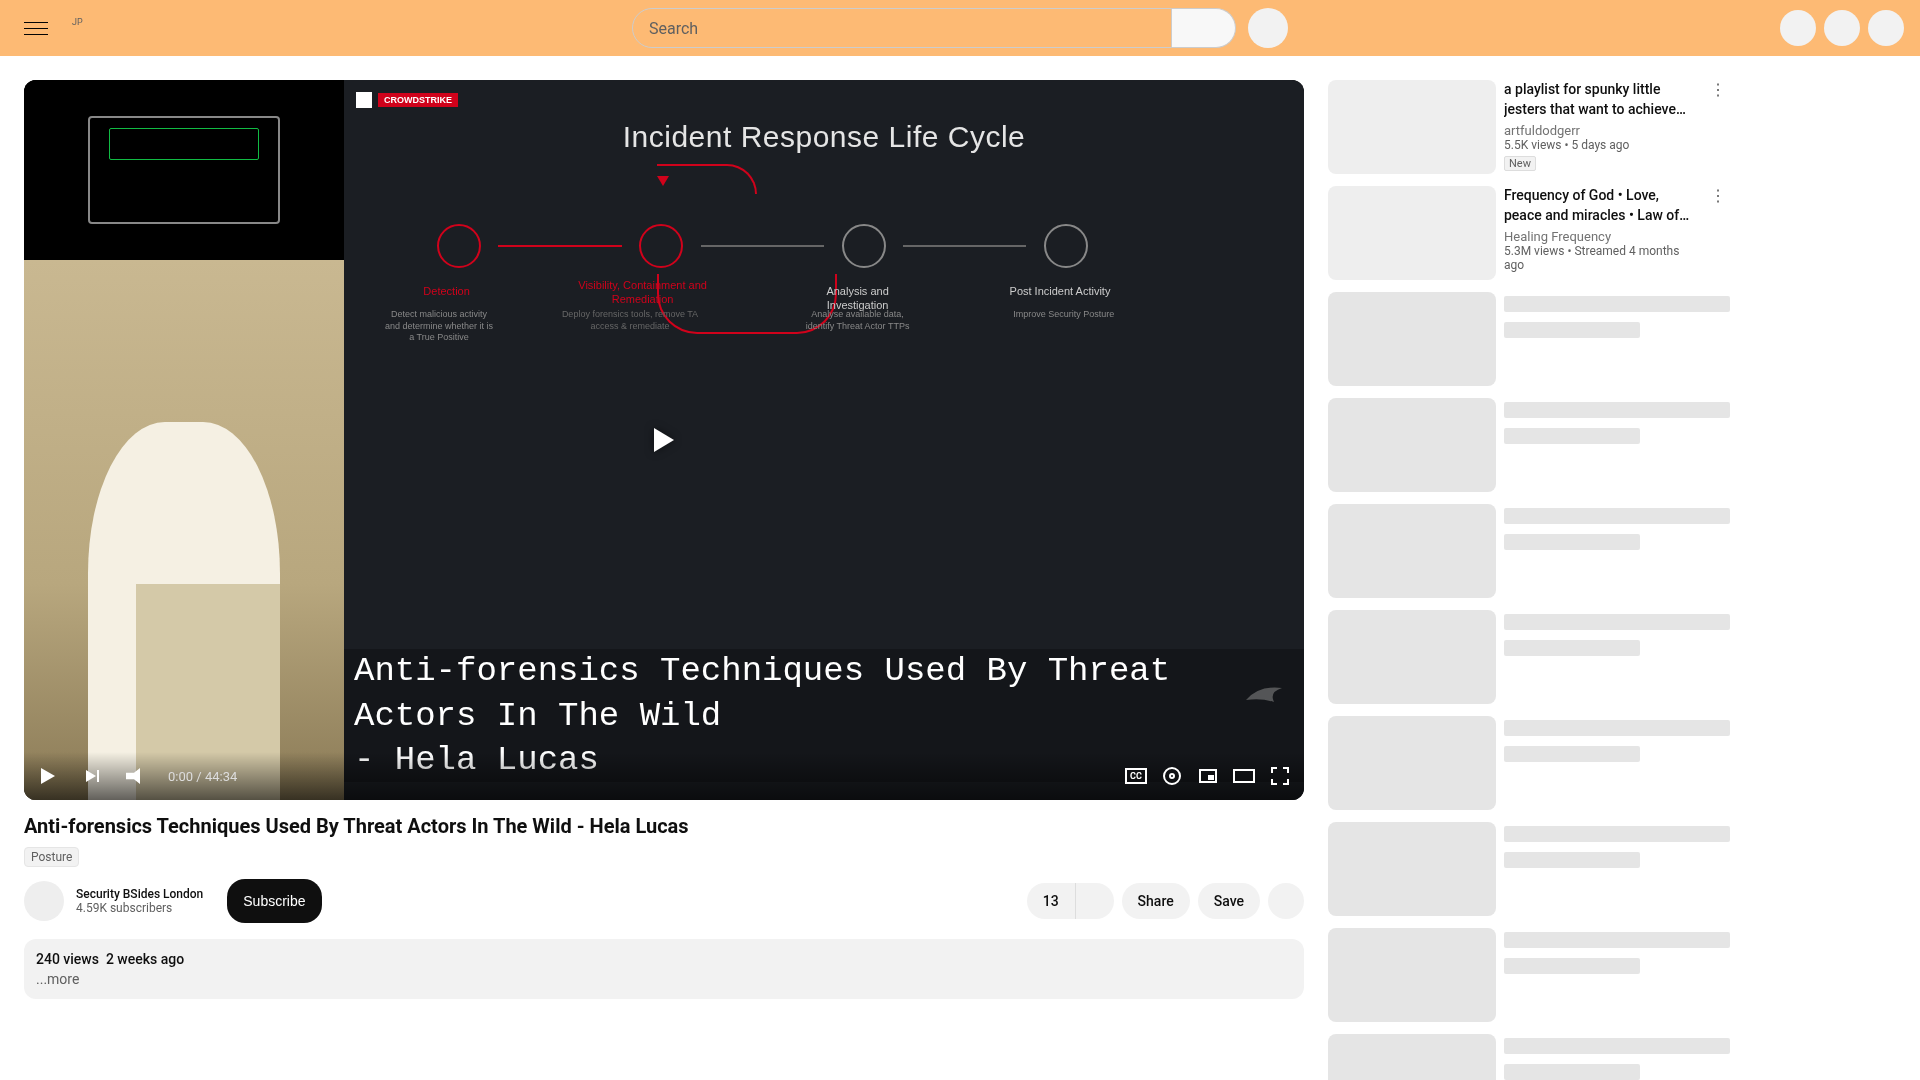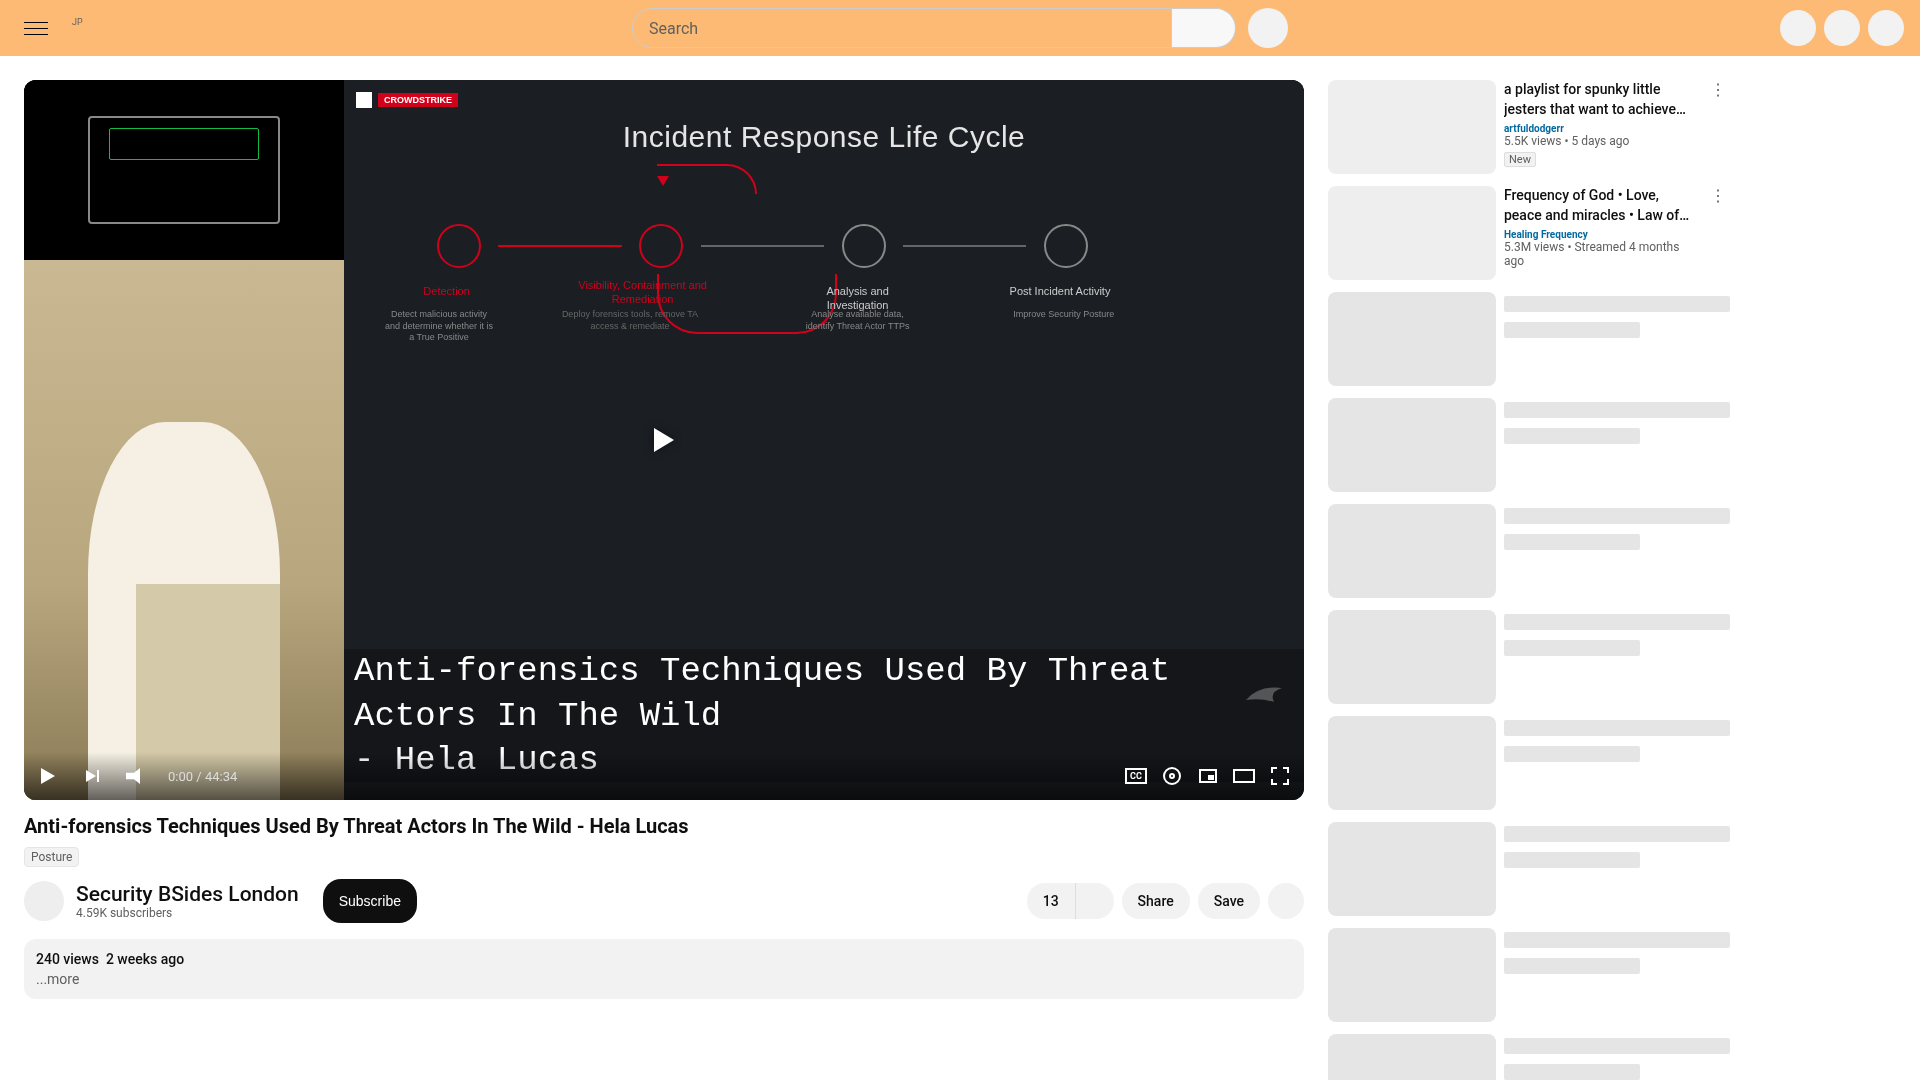--- a/index.html
+++ b/index.html
@@ -91,40 +91,40 @@
   .fs-box .br{bottom:0;right:0;border-left:none;border-top:none;}
 
   
   .video-title { font-size:20px; font-weight:700; margin-top:12px; line-height:1.4; }
   .unlisted-row { margin-top:6px; }
   .unlisted { display:inline-block; background:#f2f2f2; border-radius:4px; padding:2px 6px; font-size:12px; color:#606060; border:1px solid #e5e5e5; }
 
   .meta-row { display:flex; align-items:center; margin-top:12px; gap:12px; }
   .channel-block { display:flex; align-items:center; gap:12px; }
   .avatar { width:40px;height:40px;border-radius:50%;background:#eee; }
-  .channel-name { font-size:21px; font-weight:500; }
+  .channel-name { font-size:12px; font-weight:500; }
   .subs { font-size:12px; color:#606060; }
   .subscribe { background:#0f0f0f; color:#fff; border:none; border-radius:18px; padding:0 16px; height:44px; font-size:14px; font-weight:500; cursor:pointer; margin-left:12px; }
   .actions { margin-left:auto; display:flex; gap:8px; }
   .pill { height:36px; background:#f2f2f2; border-radius:18px; display:flex; align-items:center; padding:0 16px; font-size:14px; font-weight:500; cursor:pointer; gap:6px; }
   .like-pill { padding:0; }
   .like-pill .like-side { padding:0 16px; border-right:1px solid #ddd; display:flex; align-items:center; gap:6px; height:100%; }
   .like-pill .dis-side { padding:0 16px; display:flex; align-items:center; height:100%; }
   .more-circle { width:36px;height:36px;border-radius:50%;background:#f2f2f2; }
 
   .description { background:#f2f2f2; border-radius:12px; padding:12px; margin-top:16px; font-size:14px; }
   .desc-meta { font-weight:500; }
   .desc-more { color:#606060; margin-top:4px; cursor:pointer; }
 
   
   .rec { display:flex; gap:8px; margin-bottom:12px; }
   .rec-thumb { width:168px; height:94px; background:#eee; border-radius:8px; flex-shrink:0; }
   .rec-meta { flex:1; min-width:0; }
   .rec-title { font-size:14px; font-weight:500; line-height:1.4; display:-webkit-box; -webkit-line-clamp:2; -webkit-box-orient:vertical; overflow:hidden; margin-bottom:4px; }
-  .rec-ch { font-size:10px; color:#0369a1;font-weight:bold; }
+  .rec-ch { font-size:13px; color:#737373; }
   .rec-stats { font-size:12px; color:#606060; }
   .badge-new { display:inline-block; background:#f2f2f2; border:1px solid #ddd; border-radius:2px; font-size:11px; padding:0 4px; color:#606060; margin-top:2px; }
   .rec-kebab { width:24px; align-self:flex-start; color:#606060; text-align:center; }
 
   .skeleton { display:flex; gap:8px; margin-bottom:12px; }
   .skel-thumb { width:168px; height:94px; background:#e5e5e5; border-radius:8px; }
   .skel-lines { flex:1; padding-top:4px; }
   .skel-line { height:16px; background:#e5e5e5; border-radius:2px; margin-bottom:10px; }
   .skel-line.short { width:60%; }
 </style>

